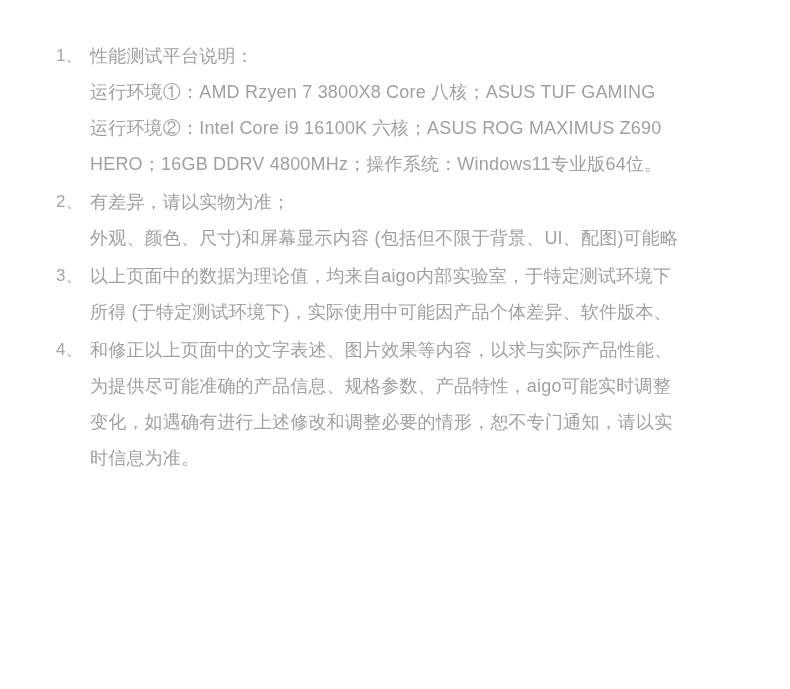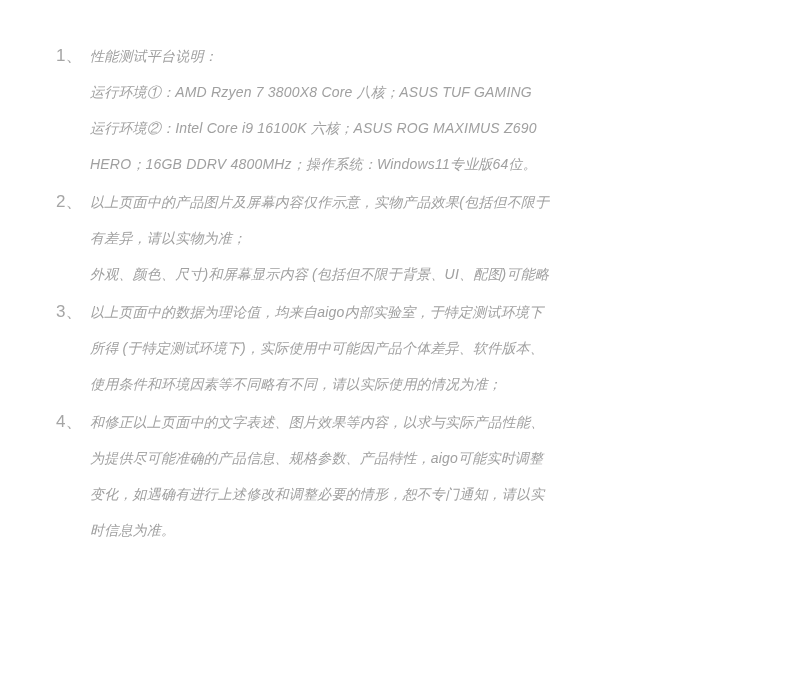--- a/index.html
+++ b/index.html
@@ -34,27 +34,26 @@
     flex: 0 0 auto;
     width: 34px;
     font-size: 17px;
     line-height: 36px;
     color: #a5a5a5;
     text-align: left;
     letter-spacing: 0px;
   }
   .note-body {
     flex: 1 1 auto;
-    font-size: 14px;
+    font-size: 18px;
     line-height: 36px;
     color: #a0a0a0;
     letter-spacing: 0.2px;
     text-align: justify;
     text-justify: inter-ideograph;
-    font-style: italic;
   }
   .note-body .line {
     display: block;
     white-space: pre-wrap;
   }
 </style>
 </head>
 <body>
 
 <div class="page">
@@ -66,32 +65,30 @@
         <span class="line">性能测试平台说明：</span>
         <span class="line">运行环境①：AMD Rzyen 7 3800X8 Core 八核；ASUS TUF GAMING</span>
         <span class="line">运行环境②：Intel Core i9 16100K 六核；ASUS ROG MAXIMUS Z690</span>
         <span class="line">HERO；16GB DDRV 4800MHz；操作系统：Windows11专业版64位。</span>
       </div>
     </li>
 
     <li class="note-item">
       <span class="note-marker">2、</span>
       <div class="note-body">
-        <span class="line">以上页面中的产品图片及屏幕内容仅作示意，实物产品效果(包括但不限于</span>
         <span class="line">有差异，请以实物为准；</span>
         <span class="line">外观、颜色、尺寸)和屏幕显示内容 (包括但不限于背景、UI、配图)可能略</span>
       </div>
     </li>
 
     <li class="note-item">
       <span class="note-marker">3、</span>
       <div class="note-body">
         <span class="line">以上页面中的数据为理论值，均来自aigo内部实验室，于特定测试环境下</span>
         <span class="line">所得 (于特定测试环境下)，实际使用中可能因产品个体差异、软件版本、</span>
-        <span class="line">使用条件和环境因素等不同略有不同，请以实际使用的情况为准；</span>
       </div>
     </li>
 
     <li class="note-item">
       <span class="note-marker">4、</span>
       <div class="note-body">
         <span class="line">和修正以上页面中的文字表述、图片效果等内容，以求与实际产品性能、</span>
         <span class="line">为提供尽可能准确的产品信息、规格参数、产品特性，aigo可能实时调整</span>
         <span class="line">变化，如遇确有进行上述修改和调整必要的情形，恕不专门通知，请以实</span>
         <span class="line">时信息为准。</span>

